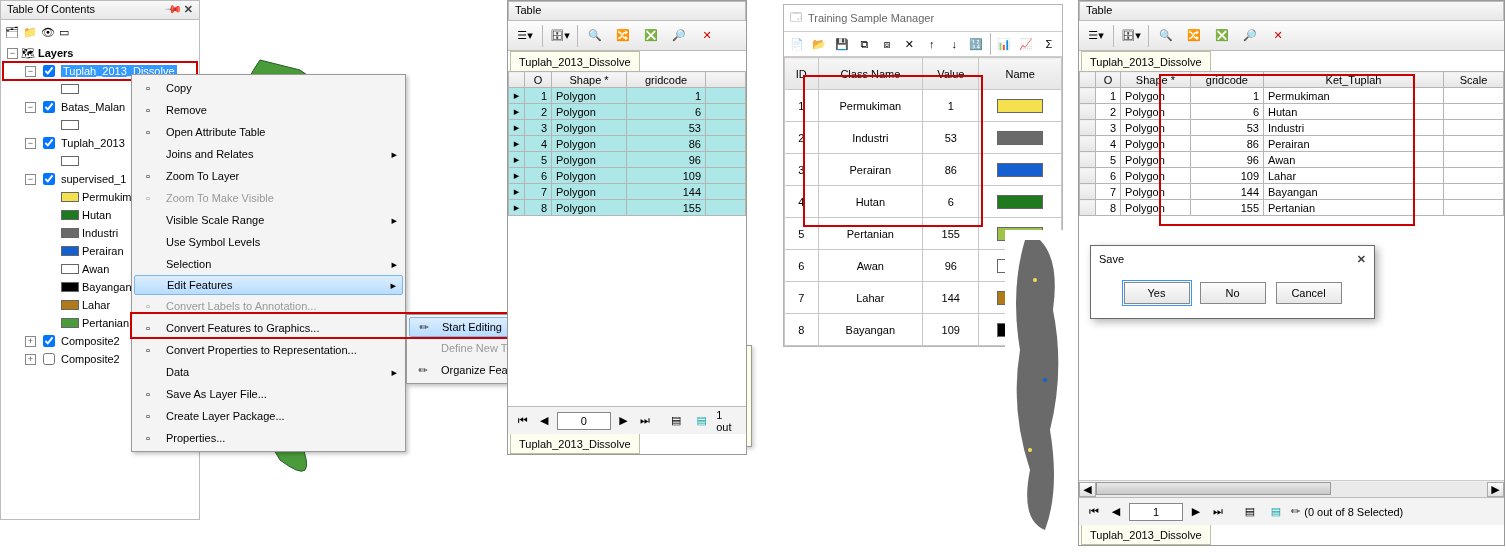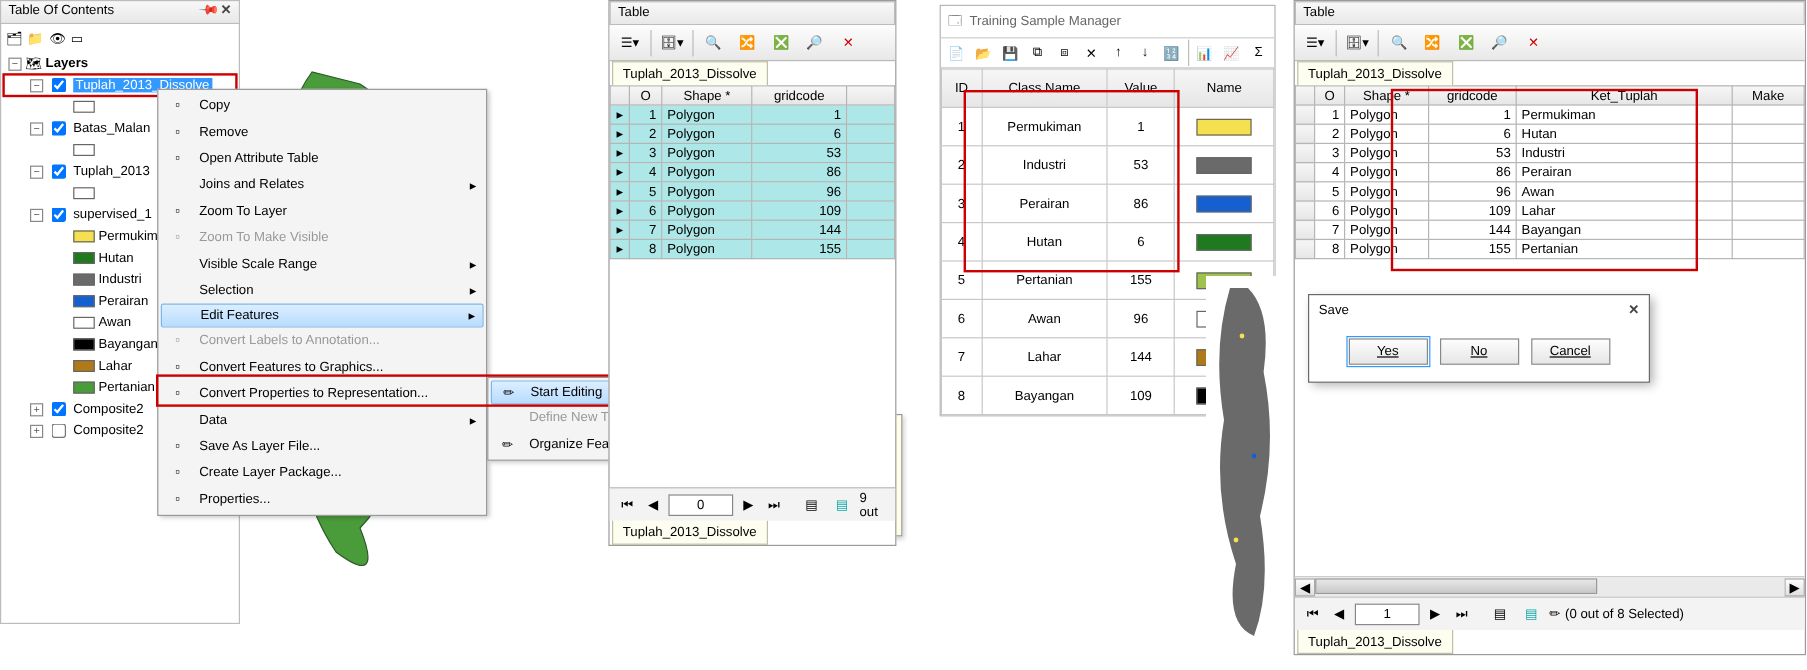--- a/index.html
+++ b/index.html
@@ -39,21 +39,21 @@
   .tsm { position: absolute; background: #fff; border: 1px solid #b5b5b5; }
   .tsm-title { height: 26px; display:flex; align-items:center; gap:6px; padding: 0 6px; color:#666;}
   .tsm-toolbar { height: 26px; border-top:1px solid #ccc; border-bottom:1px solid #ccc; display:flex; align-items:center; gap:4px; padding: 0 4px;}
   .tsm-grid th, .tsm-grid td { border: 1px solid #c8c8c8; padding: 1px 6px; height: 32px; text-align: center;}
   .tsm-grid th { background: linear-gradient(#f6f6f6,#e6e6e6); font-weight: normal;}
   .color-sw { width: 46px; height: 14px; border:1px solid #666; margin:auto;}
   .map { position: absolute; background: #fff;}
   .dialog { position: absolute; background:#fff; border:1px solid #6a6a6a; box-shadow: 3px 3px 8px rgba(0,0,0,.3);}
   .dialog .dlg-title { height: 26px; line-height:26px; padding:0 8px; display:flex; justify-content:space-between; align-items:center; font-size:12px;}
   .dialog .dlg-body { padding: 16px 14px; font-size:12px;}
-  .dialog .dlg-btns { display:flex; gap:10px; justify-content:center; padding: 10px 14px 14px; text-decoration: underline;}
+  .dialog .dlg-btns { display:flex; gap:10px; justify-content:center; padding: 10px 14px 14px;}
   .dlg-btn { width: 66px; height: 22px; border:1px solid #888; background: linear-gradient(#fdfdfd,#e6e6e6); display:inline-flex; align-items:center; justify-content:center;}
   .dlg-btn.primary { outline:1px solid #3399ff; outline-offset:1px;}
   .tooltip { position:absolute; background: #ffffe8; border:1px solid #9a9a9a; padding: 6px 8px; max-width: 200px; box-shadow: 2px 2px 4px rgba(0,0,0,.2);}
   .tooltip .tt-title { font-weight: bold; margin-bottom: 4px;}
   .scrollbar-h { height: 17px; background:#f0f0f0; border-top:1px solid #ccc; display:flex; align-items:center;}
   .sb-btn{ width:17px;height:15px;background:linear-gradient(#fdfdfd,#e0e0e0); border:1px solid #aaa; display:flex;align-items:center;justify-content:center;}
   .sb-track{ flex:1; height:15px; background:#eaeaea; position:relative;}
   .sb-thumb{ position:absolute; left:0; top:0; height:13px; width:60%; background:linear-gradient(#e8e8e8,#c8c8c8); border:1px solid #999;}
   svg { display:block;}
 </style>
@@ -197,20 +197,24 @@
     <span class="micon">▫</span>
     <span>Zoom To Make Visible</span>
     </div>
     <div class="mi">
     <span class="micon"></span>
     <span>Visible Scale Range</span>
     <span class="sub">▸</span>
     </div>
     <div class="mi">
     <span class="micon"></span>
+    <span>Use Symbol Levels</span>
+    </div>
+    <div class="mi">
+    <span class="micon"></span>
     <span>Selection</span>
     <span class="sub">▸</span>
     </div>
     <div class="mi hl">
     <span class="micon"></span>
     <span>Edit Features</span>
     <span class="sub">▸</span>
     </div>
     <div class="mi disabled">
     <span class="micon">▫</span>
@@ -366,21 +370,21 @@
   <div style="height:190px"></div>
   <div class="navbar">
     <span class="navbtn">⏮</span>
     <span class="navbtn">◀</span>
     <input class="navinput" value="0" style="">
     <span class="navbtn">▶</span>
     <span class="navbtn">⏭</span>
     <span style="width:4px"></span>
     <span class="tbico">▤</span>
     <span class="tbico" style="color:#1aa">▤</span>
-    <span>9 out</span>
+    <span>1 out</span>
   </div>
   <div class="tab-label" style="border-top:none;border-bottom:1px solid #bfbfa5;">Tuplah_2013_Dissolve</div>
 </div>
 
 <div class="tsm" style="left:783px; top:4px; width:280px;">
   <div class="tsm-title">
     <span>🗔</span>
     <span>Training Sample Manager</span>
   </div>
   <div class="tsm-toolbar">
@@ -518,21 +522,21 @@
   </div>
   <div class="tab-label">Tuplah_2013_Dissolve</div>
   <table class="grid" id="grid2">
       <tbody>
         <tr>
           <th style="width:16px"></th>
           <th>O</th>
           <th>Shape *</th>
           <th>gridcode</th>
           <th style="width:180px">Ket_Tuplah</th>
-          <th style="width:60px">Make</th>
+          <th style="width:60px">Scale</th>
         </tr>
       </tbody>
       <tbody>
         <tr>
     <td class="rowhdr"></td>
           <td class="num">1</td>
           <td>Polygon</td>
           <td class="num">1</td>
           <td>Permukiman</td>
           <td><null></null></td>

